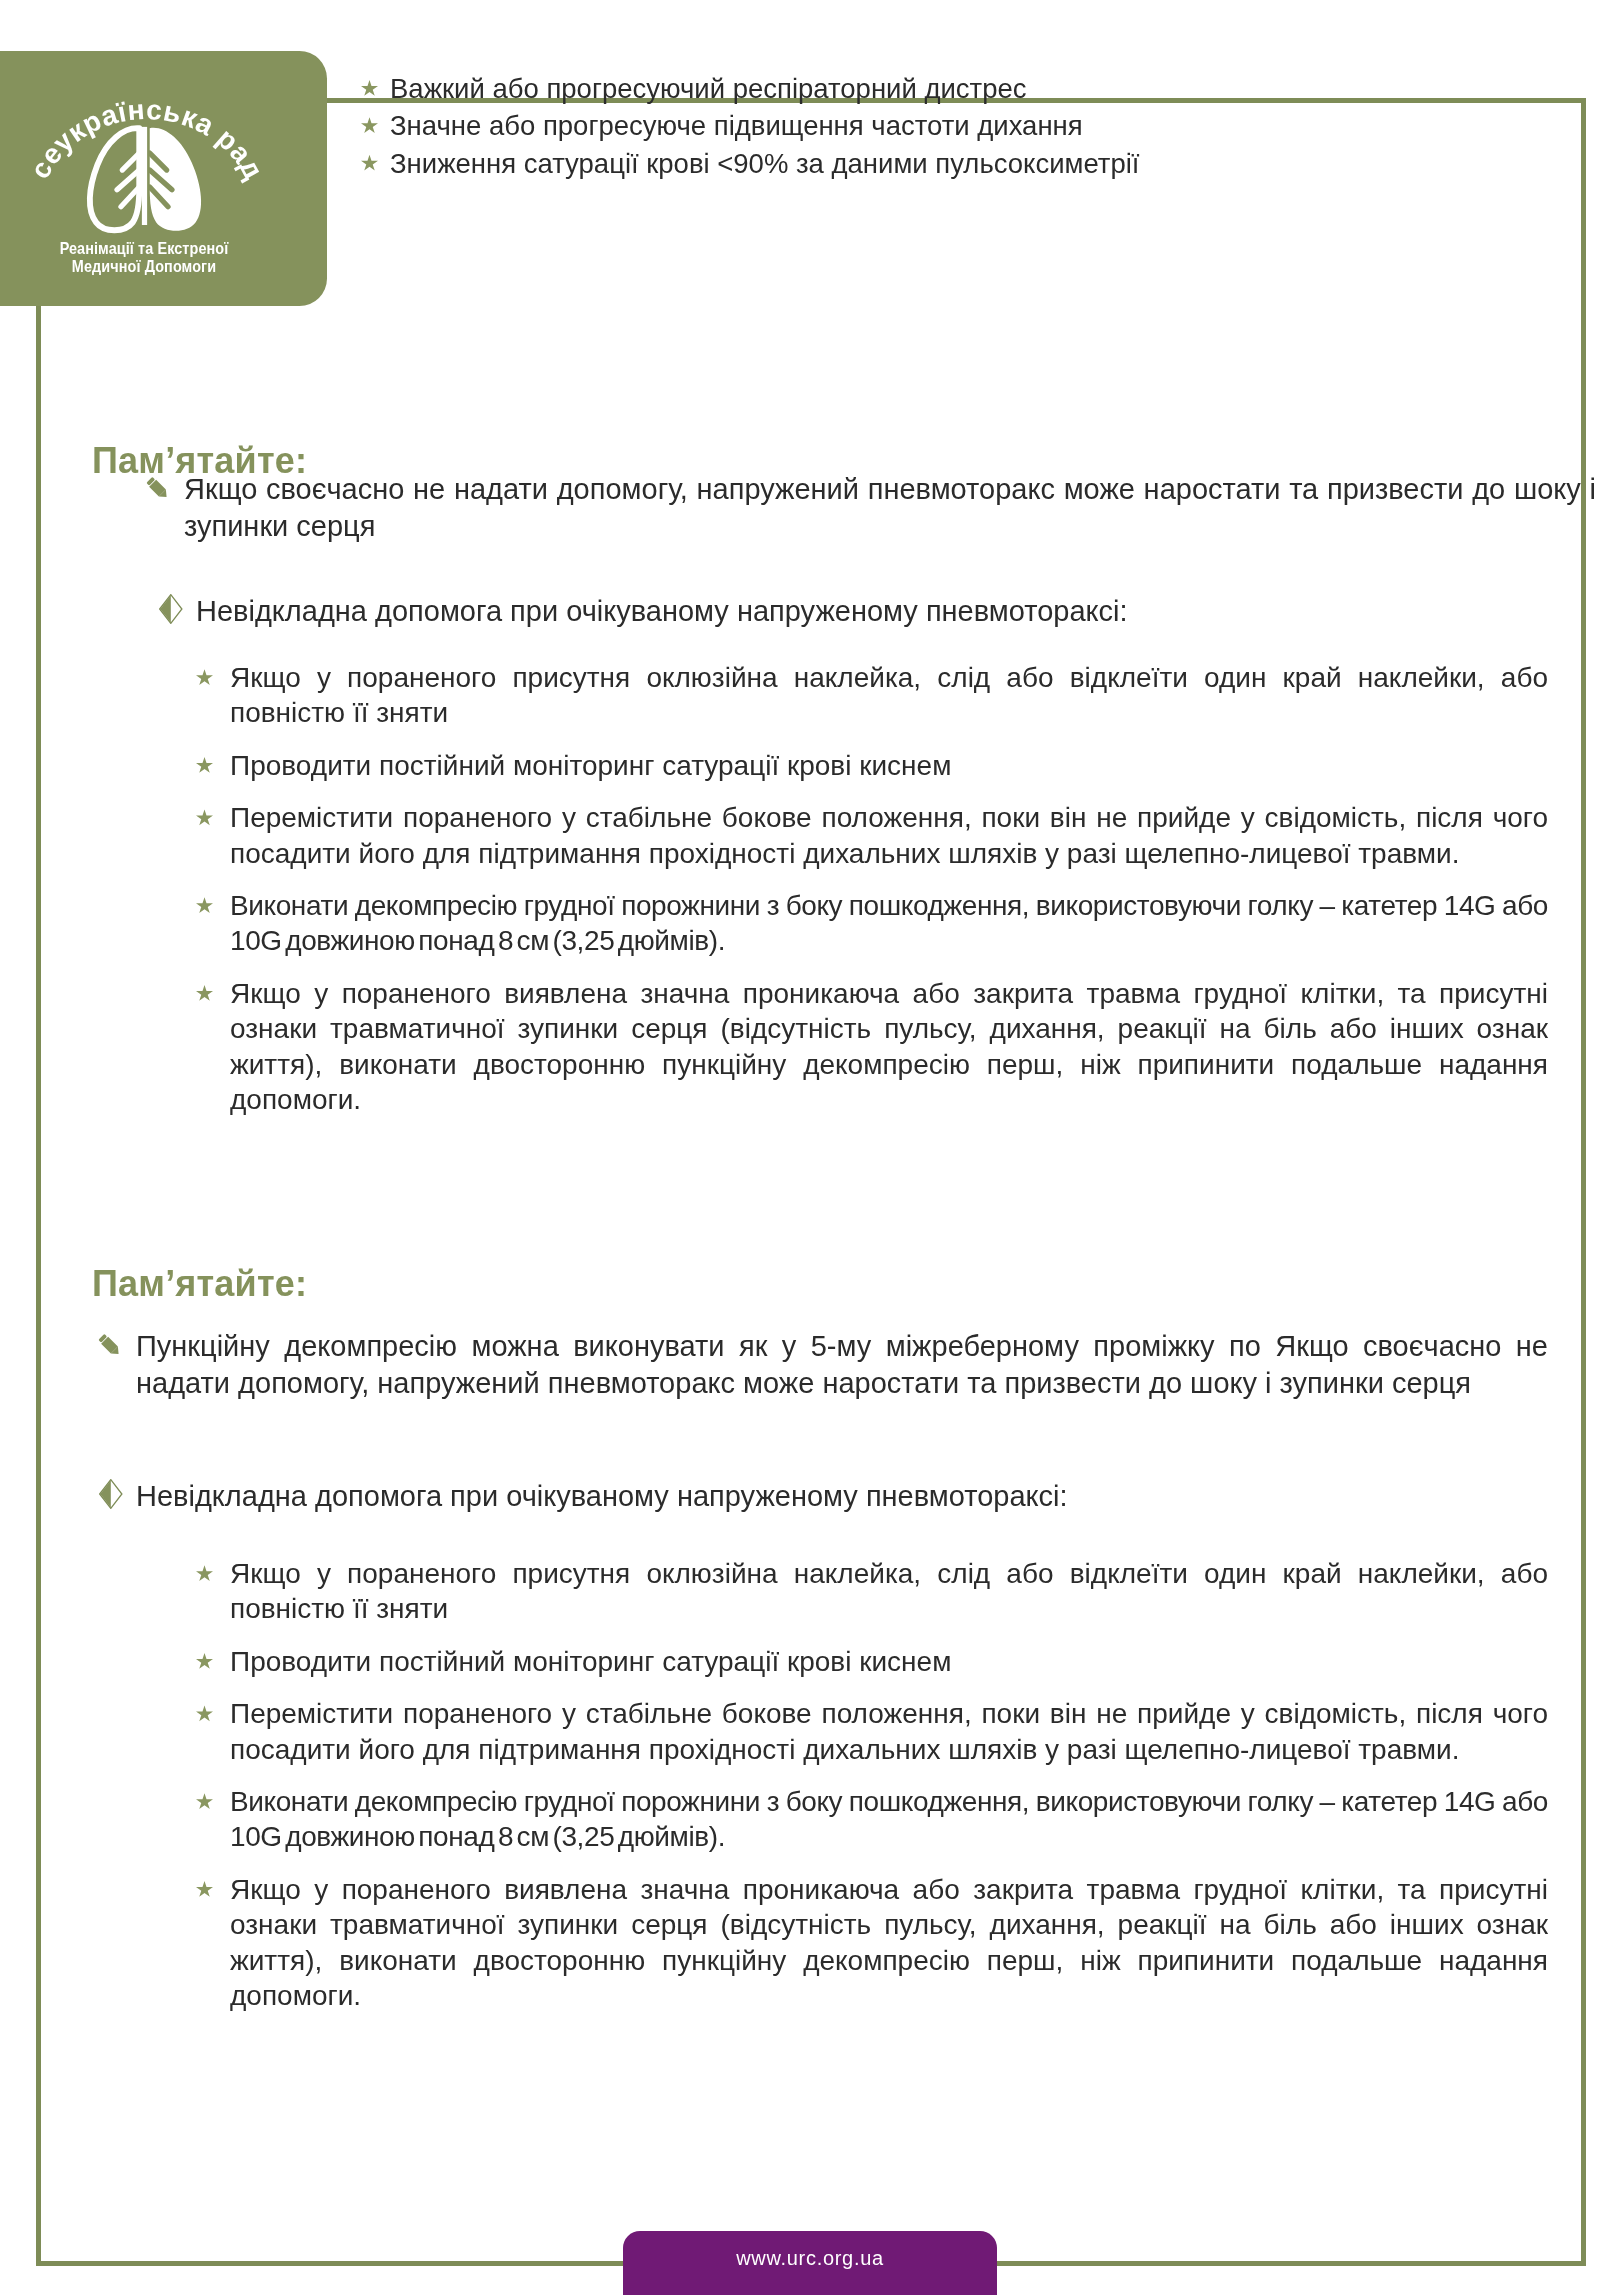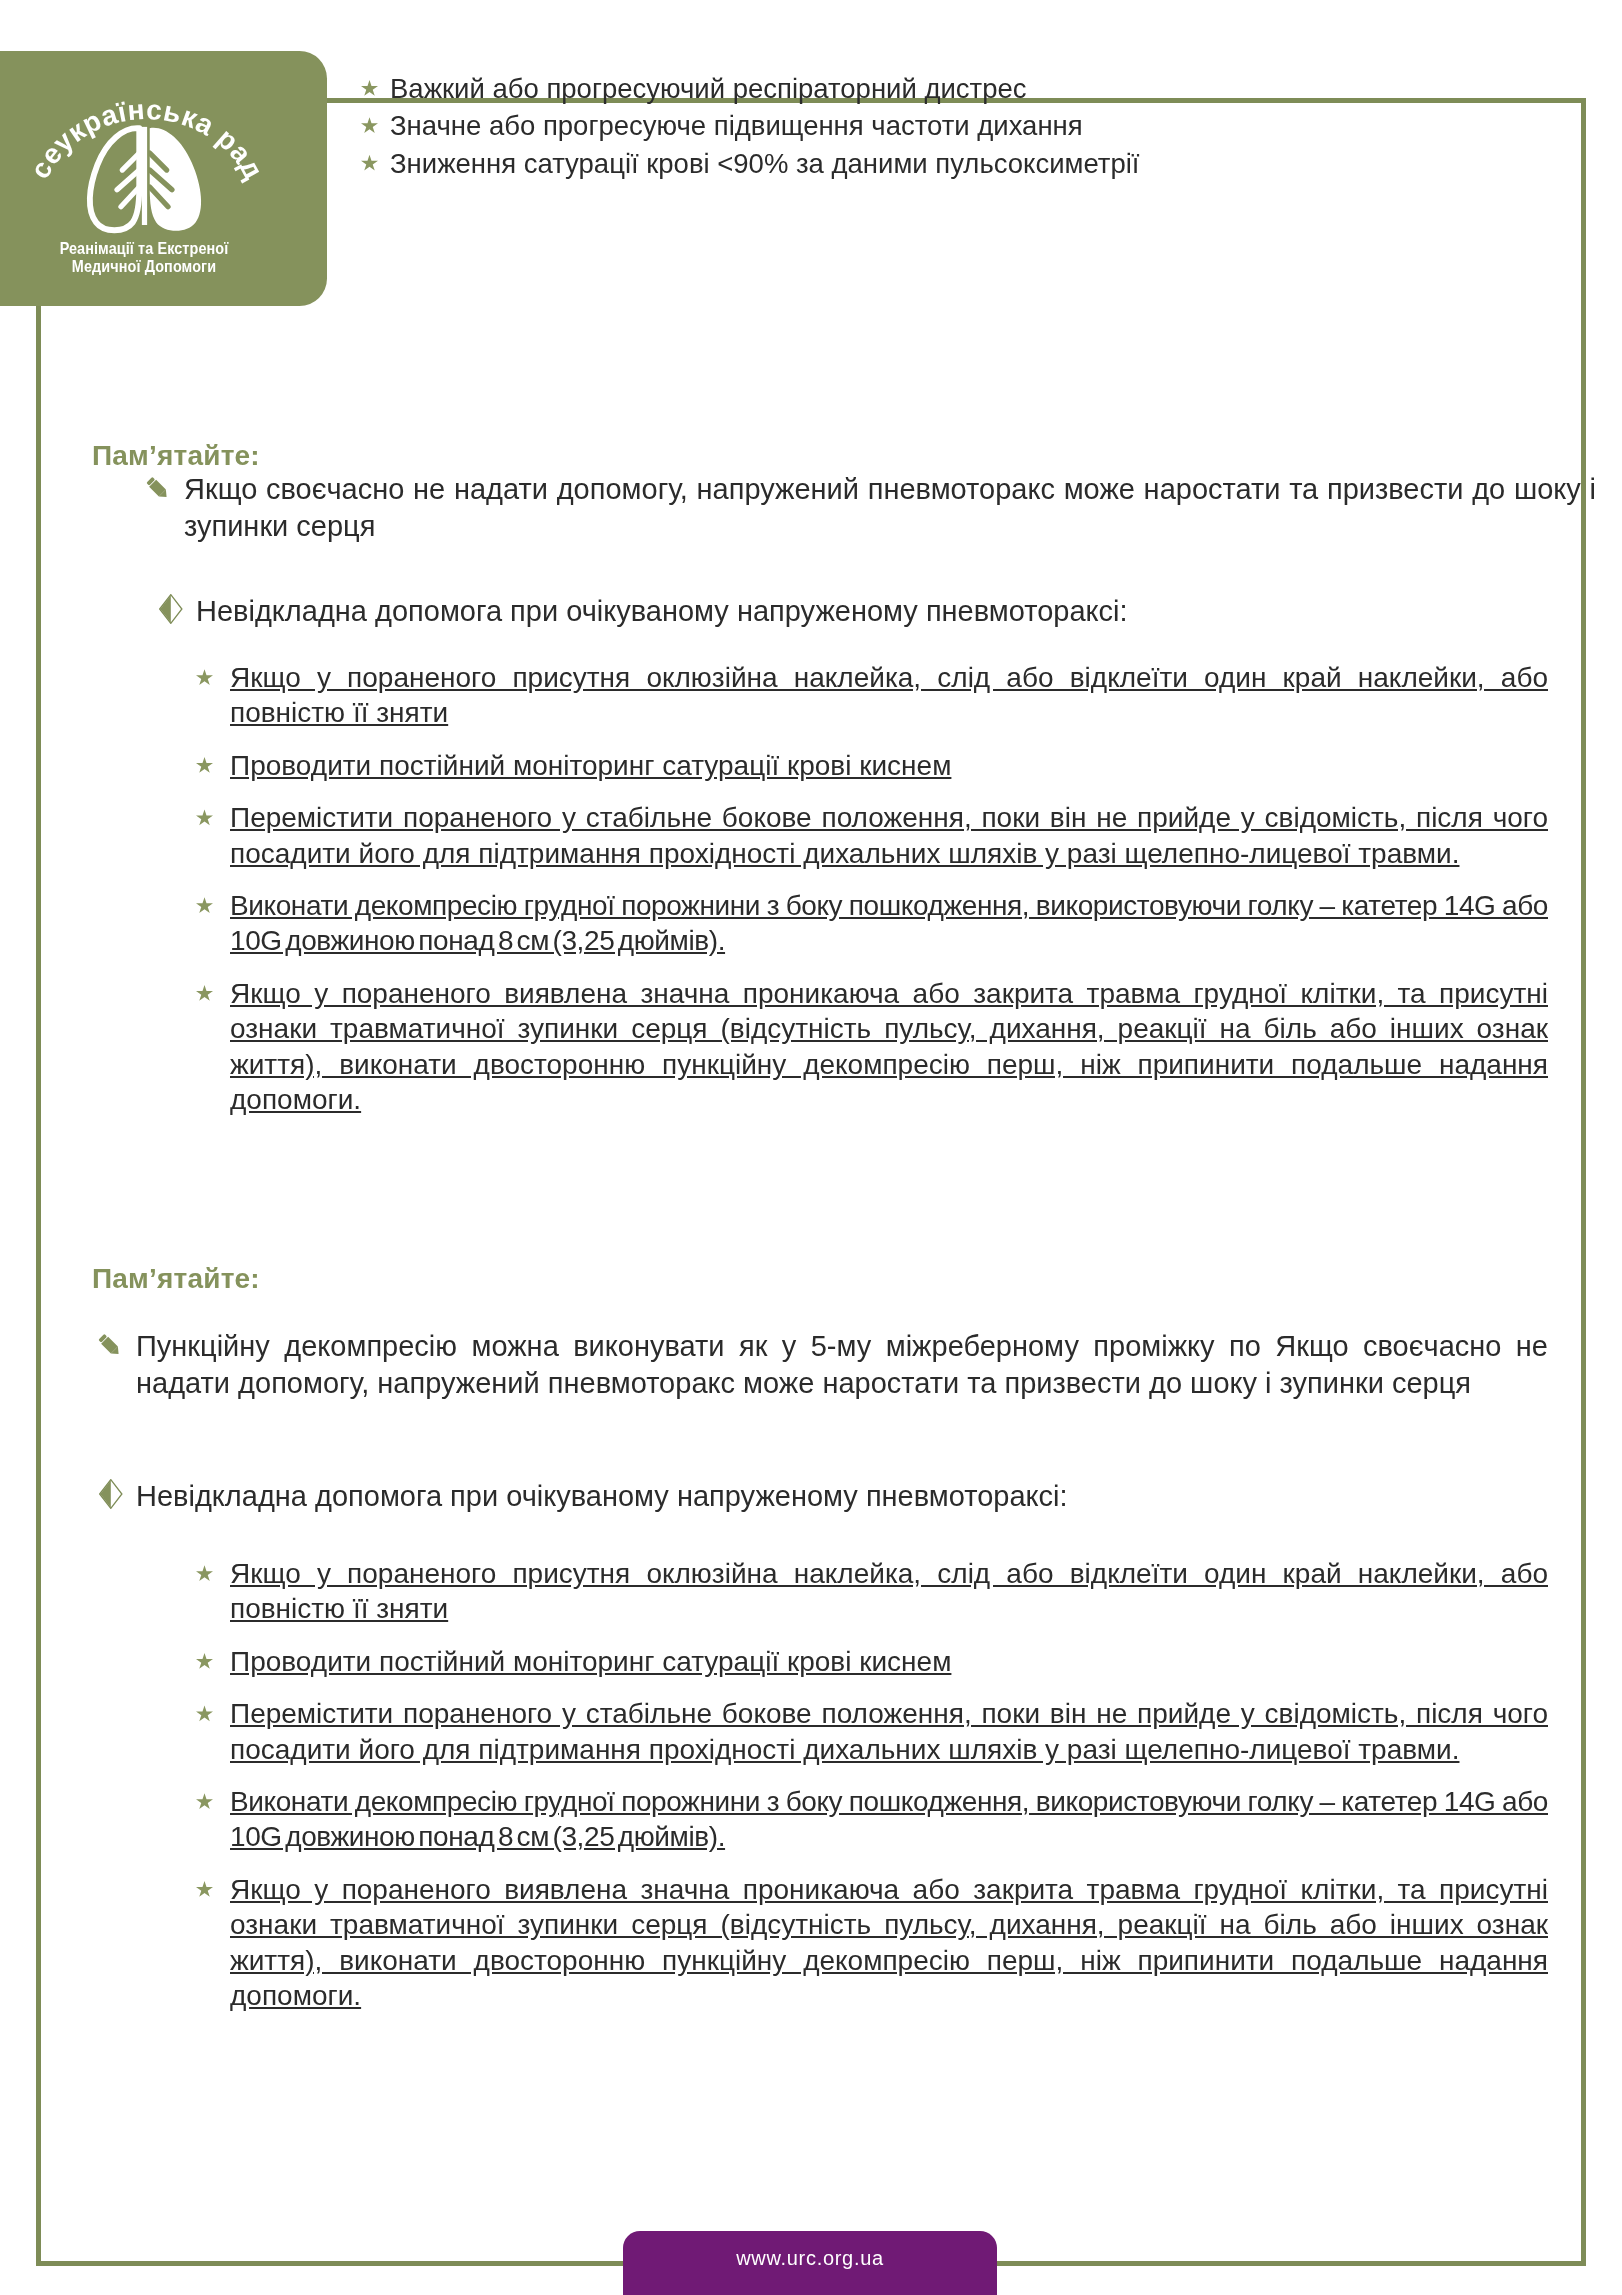--- a/index.html
+++ b/index.html
@@ -133,21 +133,21 @@
   .diamond { width: 23.6px; height: 30px; }
 
   
   .lvl-top { font-size: 27.5px; line-height: 1.265; }
   .lvl-top .bullet { left: -29px; top: 7.9px; }
 
   
   .remember-head {
     position: absolute;
     color: #85925c;
-    font-size: 28px;
+    font-size: 36px;
     font-weight: 700;
     letter-spacing: 0.2px;
   }
 
   
   .lvl-pencil {
     position: absolute;
     font-size: 29px;
     line-height: 1.26;
   }
@@ -156,21 +156,21 @@
   
   .lvl-diamond {
     position: absolute;
     font-size: 29px;
     line-height: 1.26;
   }
   .lvl-diamond .bullet { left: -37px; top: 1.3px; }
 
   
   .sub-list { position: absolute; }
-  .sub-list .li { margin-bottom: 17px; text-decoration: underline; }
+  .sub-list .li { margin-bottom: 17px; }
   .sub-list .li:last-child { margin-bottom: 0; }
   .lvl-sub { font-size: 28px; line-height: 1.265; }
   .lvl-sub .bullet { left: -34px; top: 9.2px; }
 
   .tight { letter-spacing: -0.4px; word-spacing: -3.9px; }
 
   
   .footer-box {
     position: absolute;
     left: 623px;

